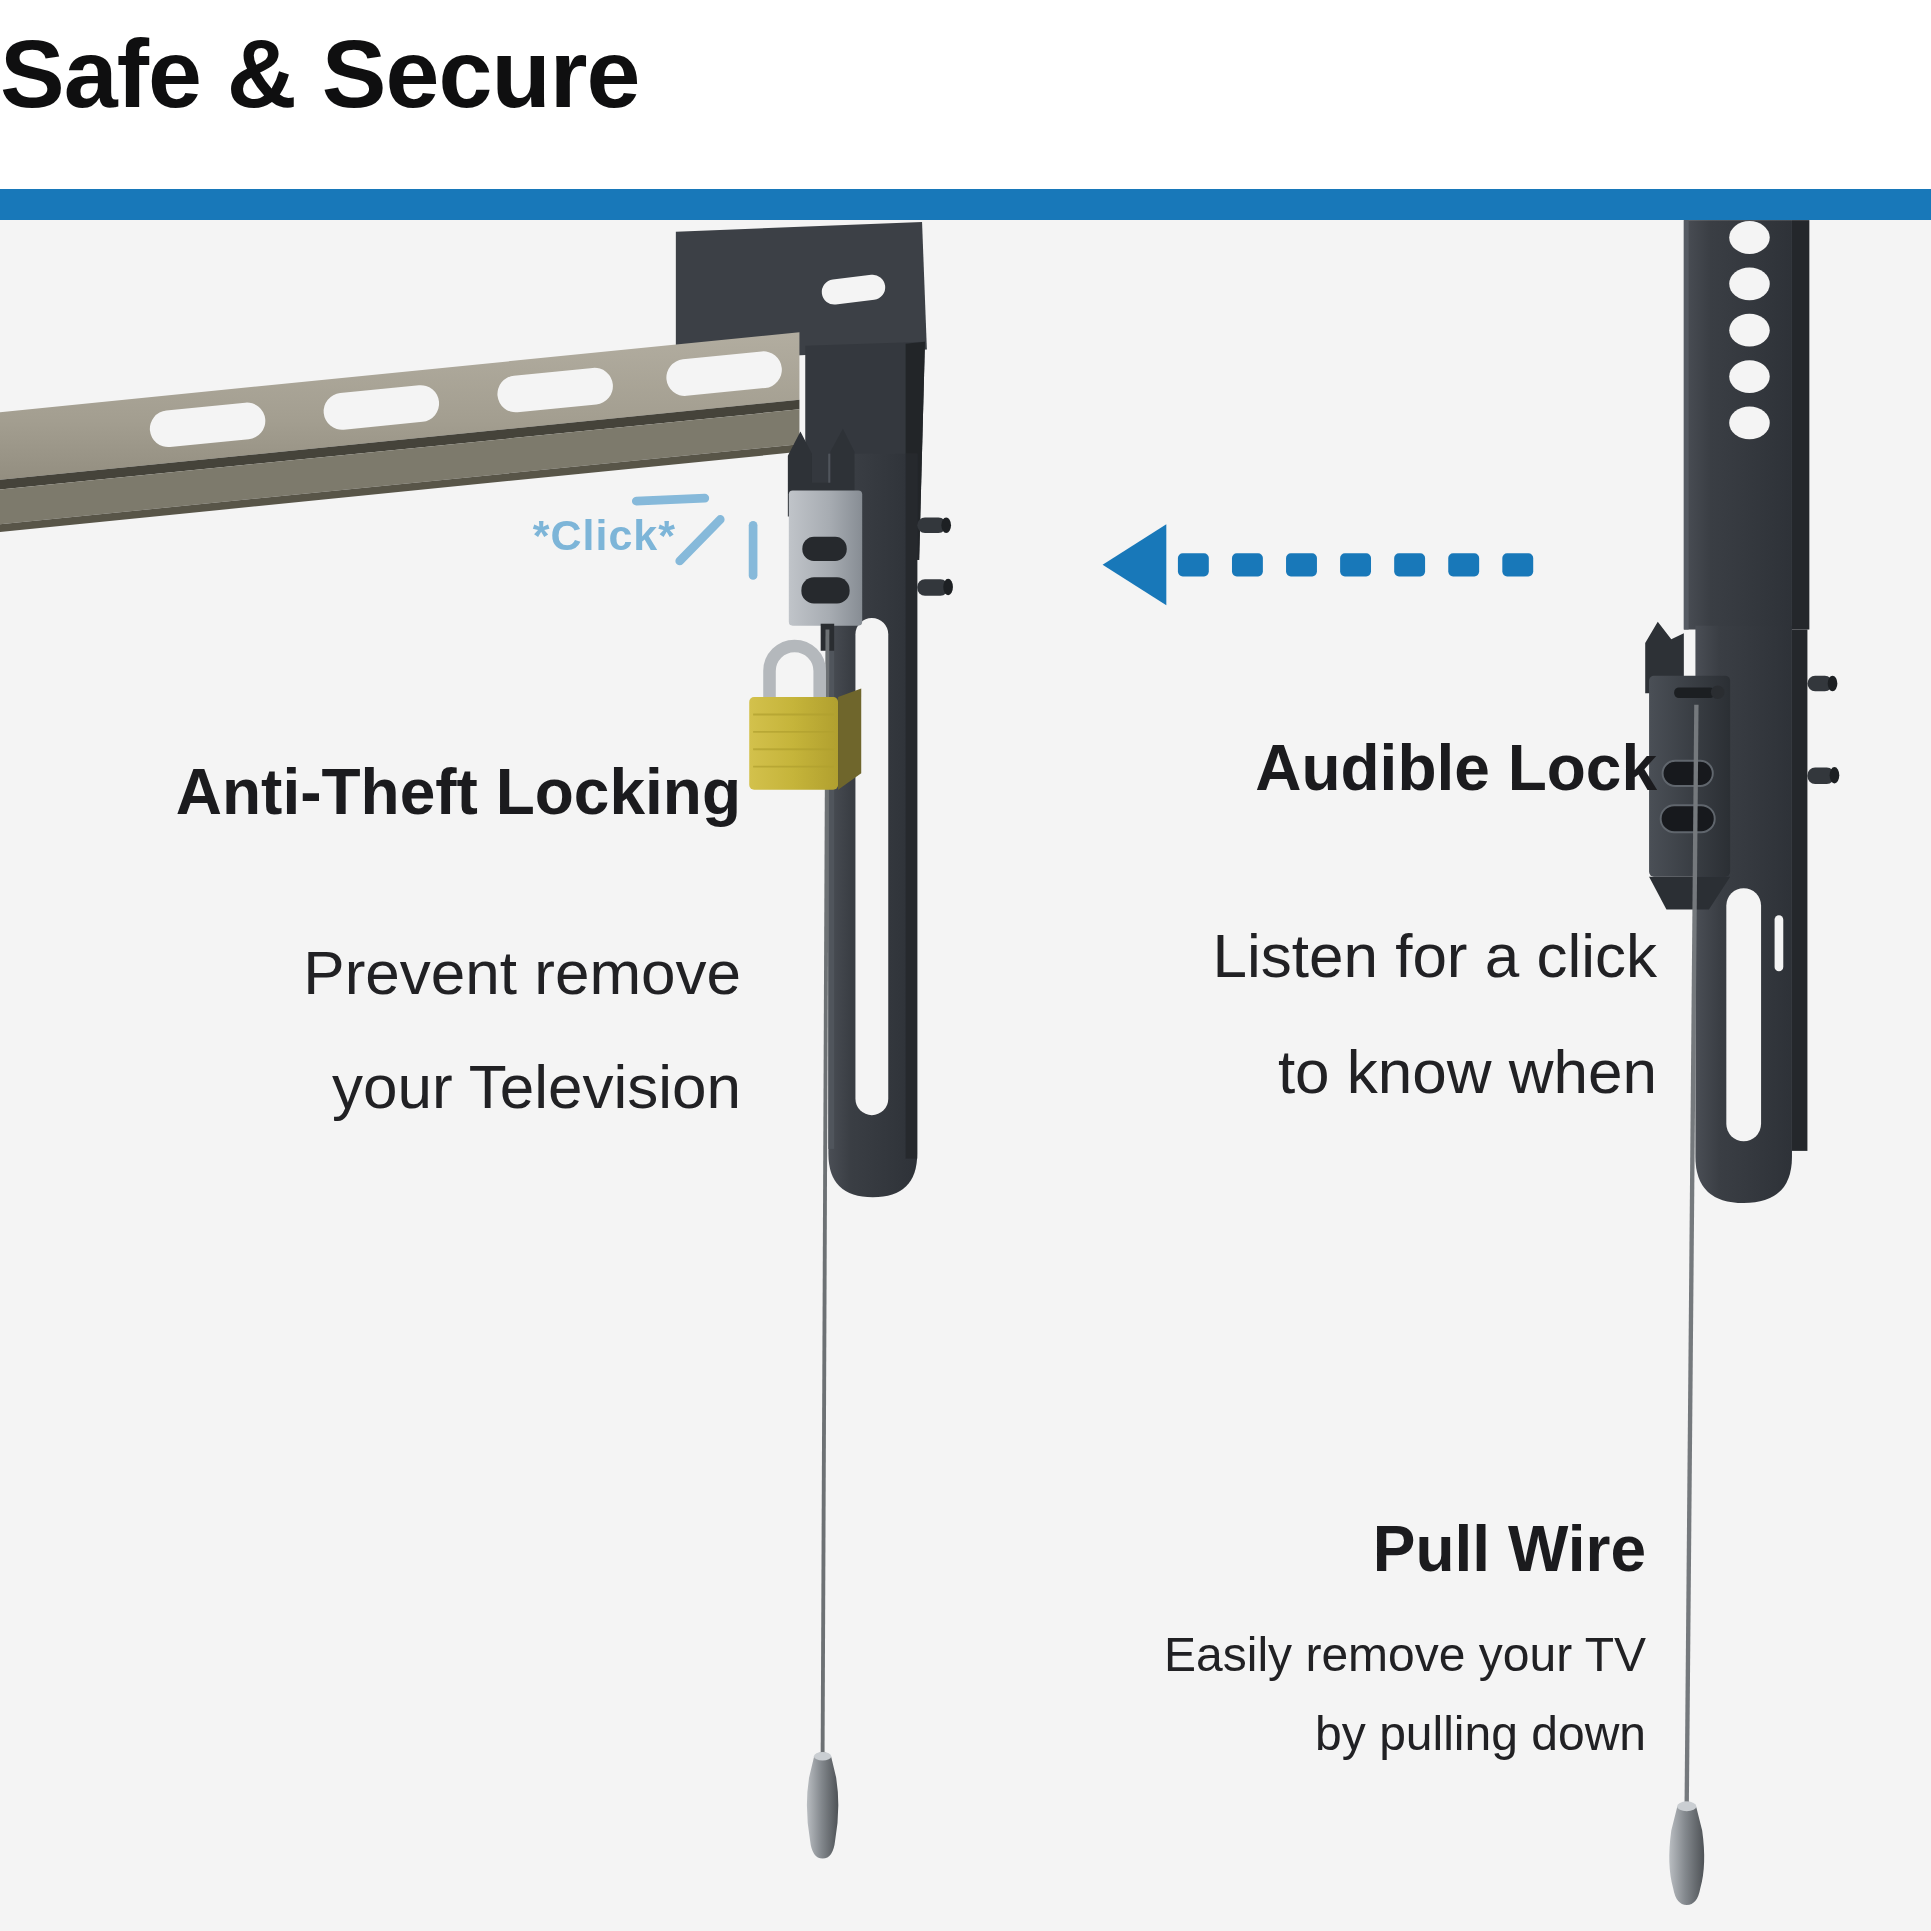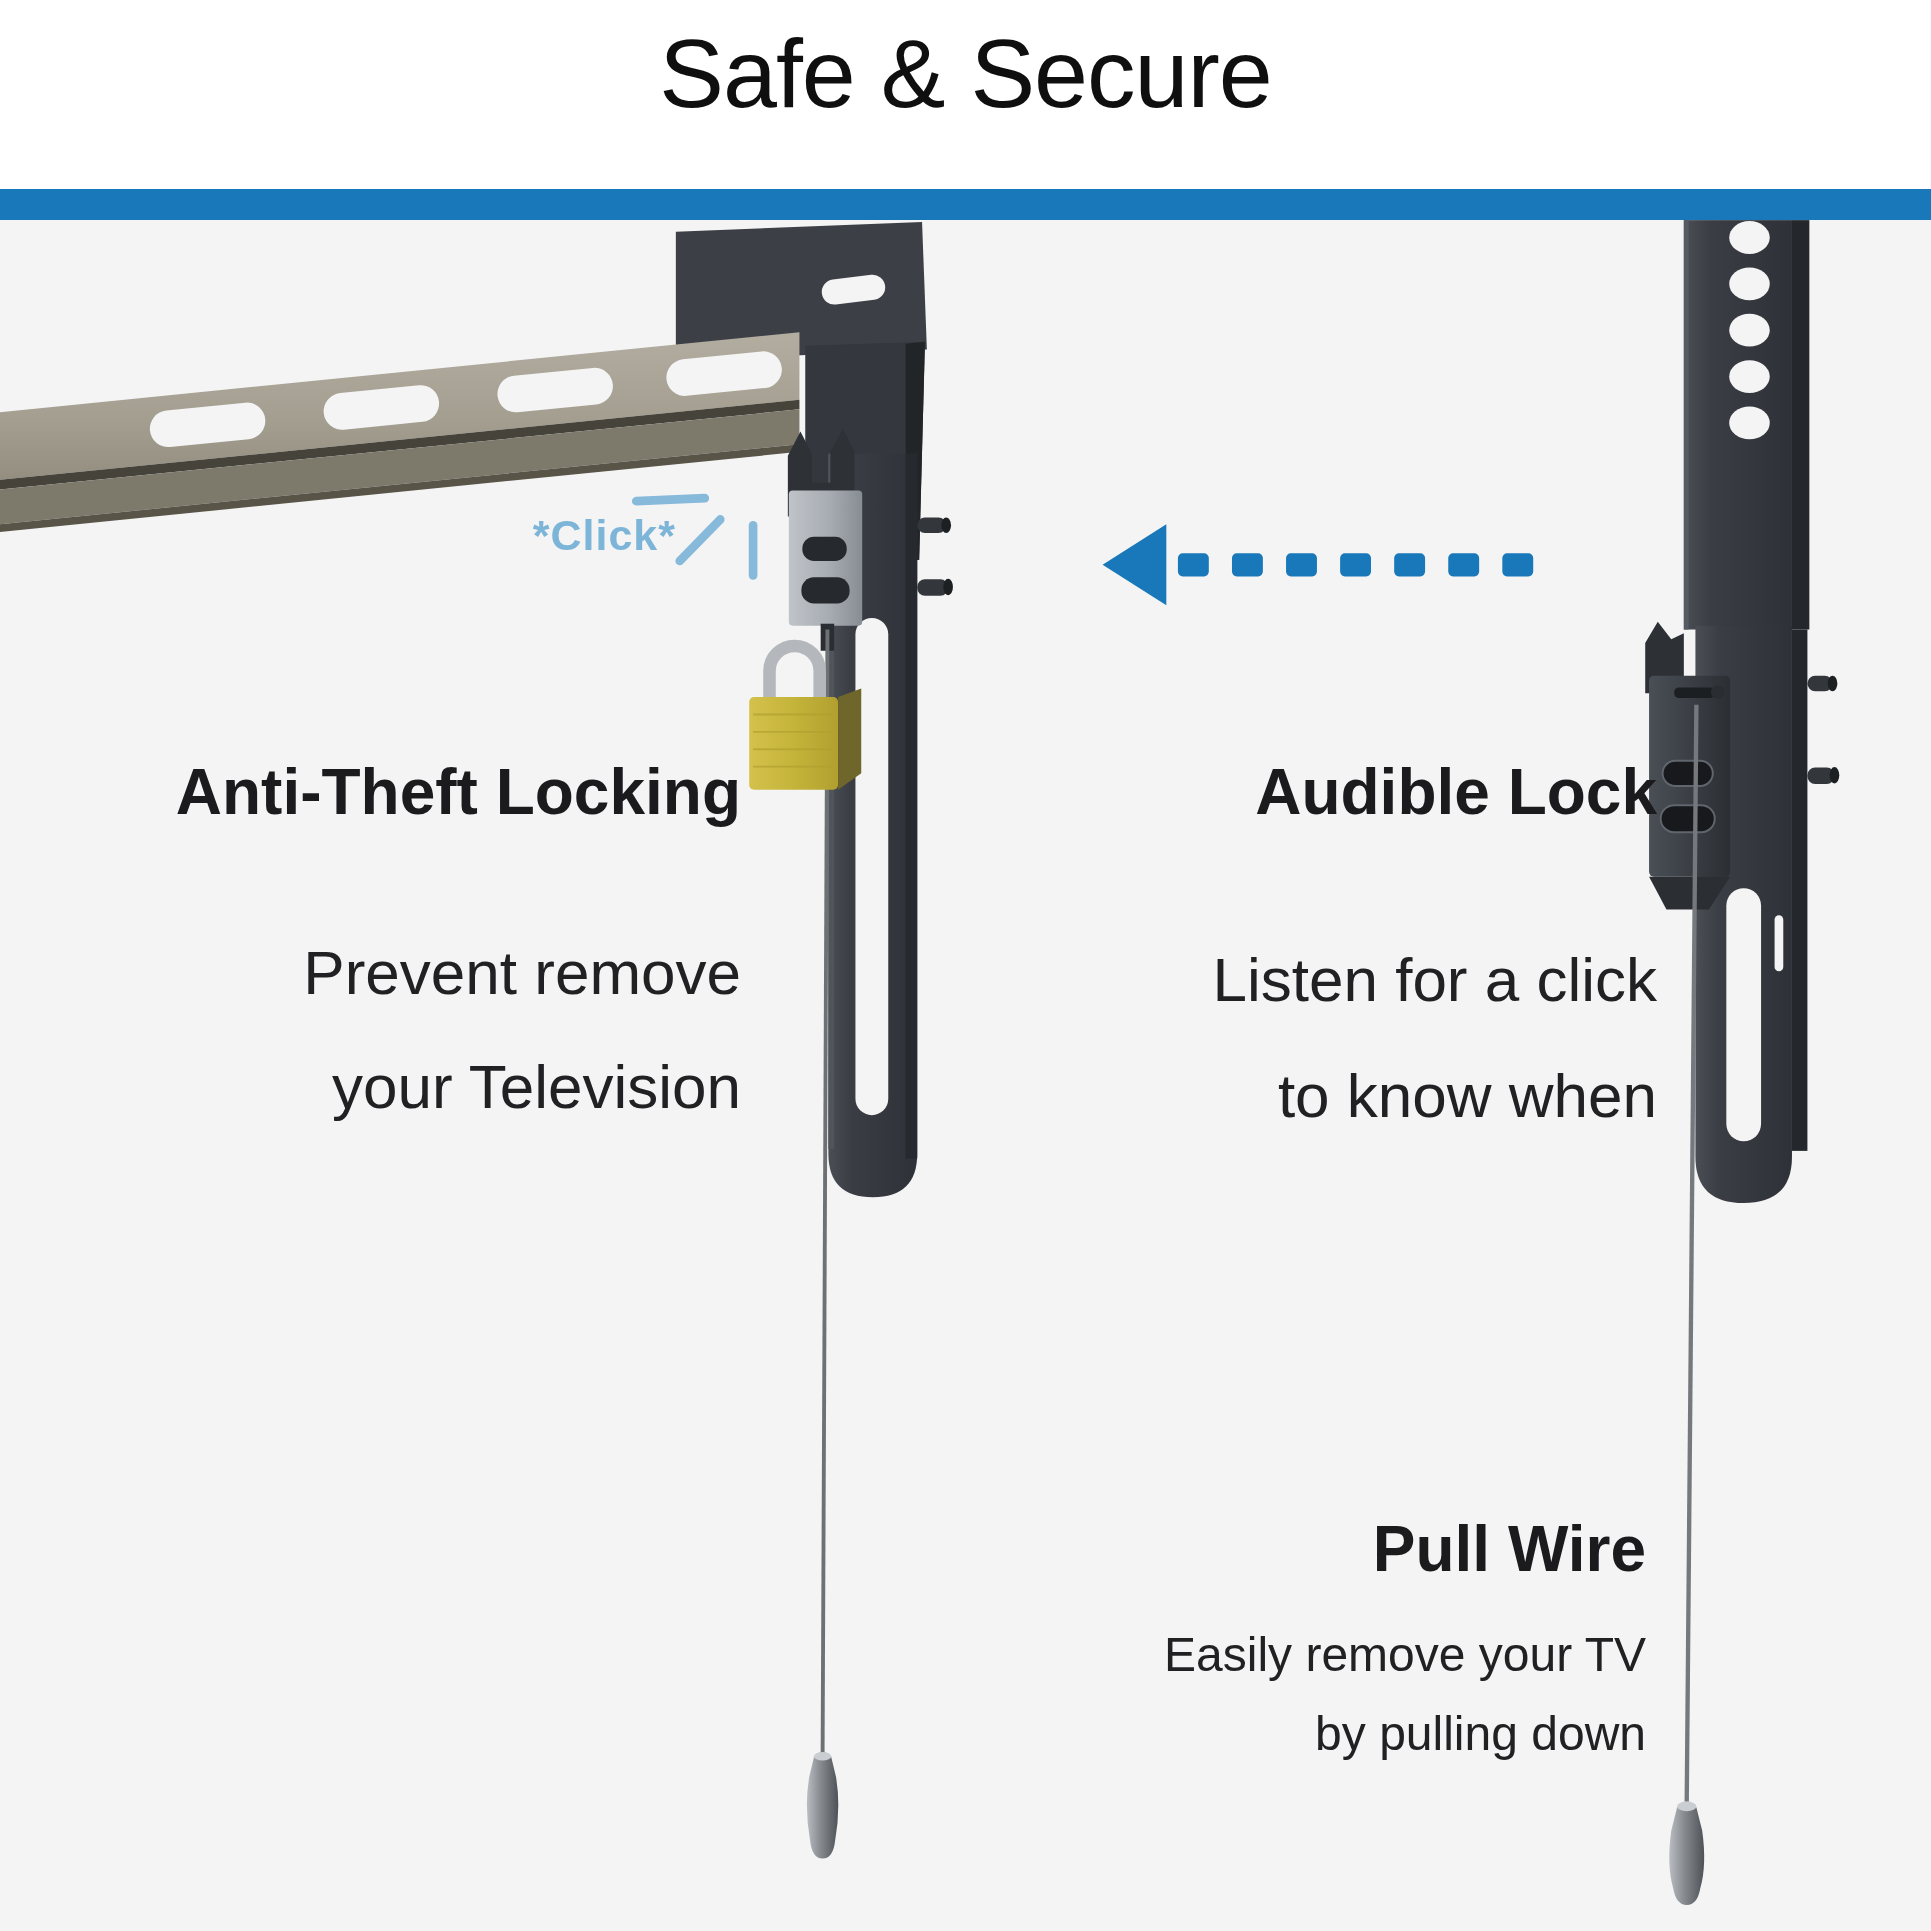--- a/index.html
+++ b/index.html
@@ -10,40 +10,40 @@
     position:relative;
     overflow:hidden;
   }
   .stage{position:absolute;inset:0;width:1931px;height:1931px;}
   .content-bg{
     position:absolute;left:0;right:0;top:220px;bottom:0;
     background:var(--background,#f4f4f4);
   }
   .page-title{
     position:absolute;left:0;right:0;top:21px;
-    text-align:center;
-    font-size:97px;font-weight:400;letter-spacing:-1px;
+    text-align:left;
+    font-size:97px;font-weight:700;letter-spacing:-1px;
     color:var(--title_text,#0f0f10);
     line-height:1.1;
   }
   .blue-bar{
     position:absolute;left:0;right:0;top:189px;height:31px;
     background:var(--accent_blue,#1878b9);
   }
   .illustration{position:absolute;inset:0;}
   .callout{position:absolute;text-align:right;color:var(--body_text,#212124);}
   .callout .heading{
     font-size:64px;font-weight:700;line-height:1.1;color:var(--heading_text,#1b1b1e);
     white-space:nowrap;
   }
   .callout .body-line{font-size:62px;font-weight:400;white-space:nowrap;}
   .callout-left{right:1190px;top:745px;}
   .callout-left .heading{margin-bottom:89px;margin-top:12px;}
   .callout-left .body-line{line-height:114px;}
-  .callout-right{right:274px;top:757px;}
+  .callout-right{right:274px;top:733px;}
   .callout-right .heading{margin-bottom:95px;}
   .callout-right .body-line{line-height:116px;}
   .callout-pull{right:285px;top:1514px;}
   .callout-pull .heading{margin-bottom:31px;}
   .callout-pull .body-line{font-size:48px;line-height:79px;}
   .click-label{
     position:absolute;top:514px;right:1255px;
     font-size:43px;font-weight:600;letter-spacing:1px;
     color:var(--click_blue,#7db5d8);
     line-height:1;white-space:nowrap;

